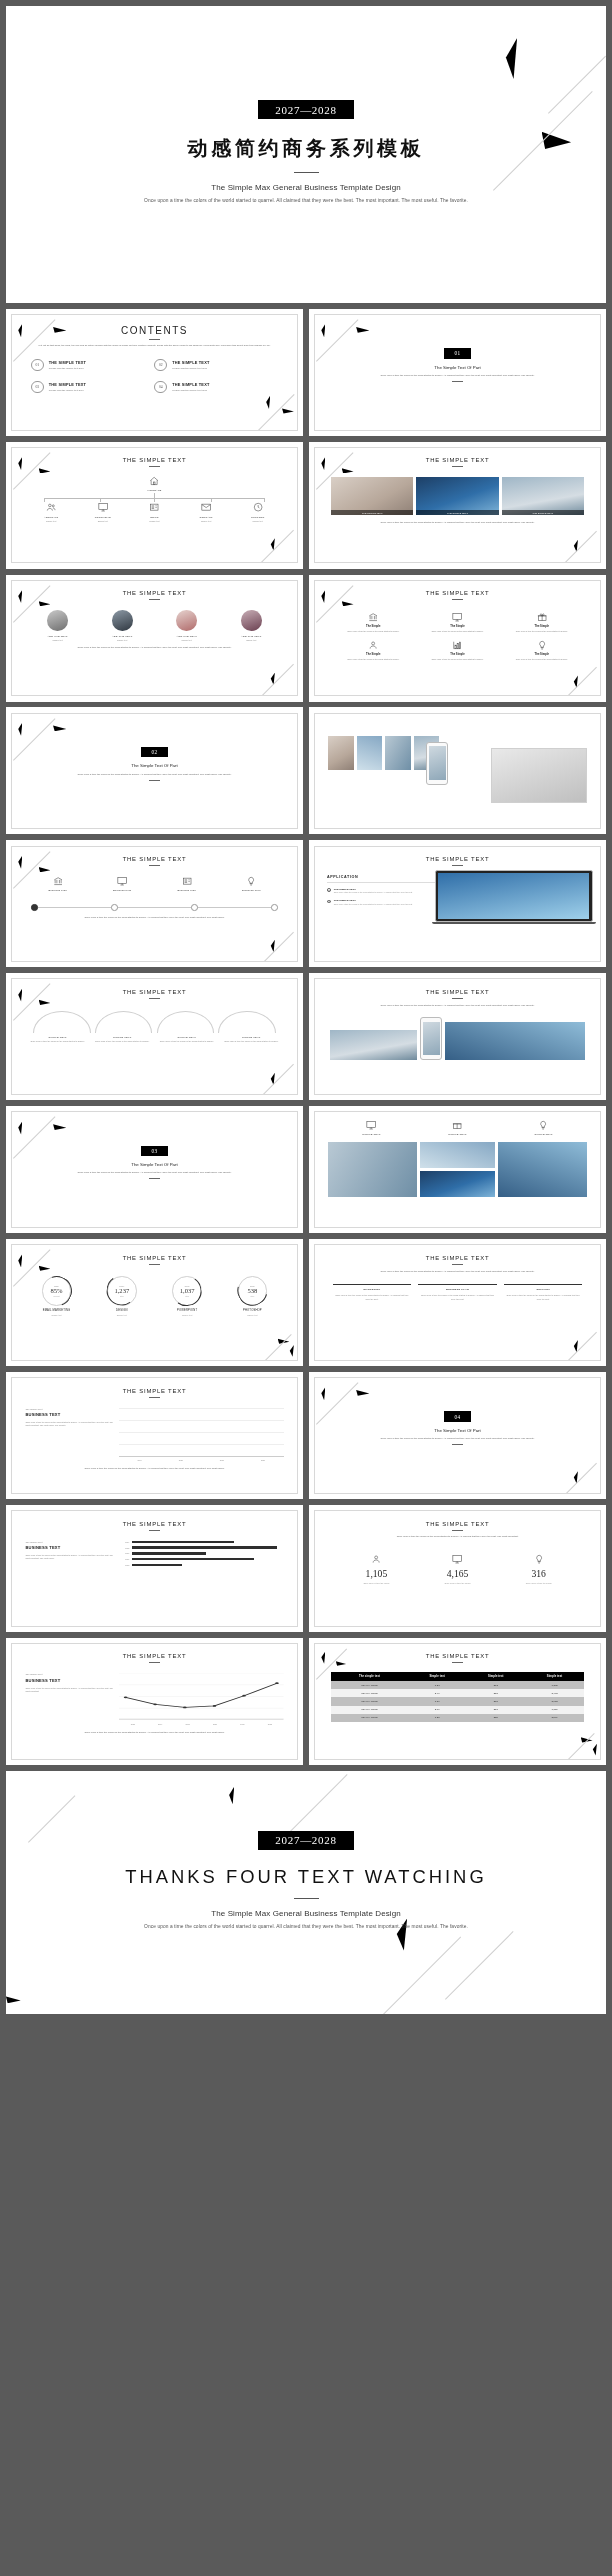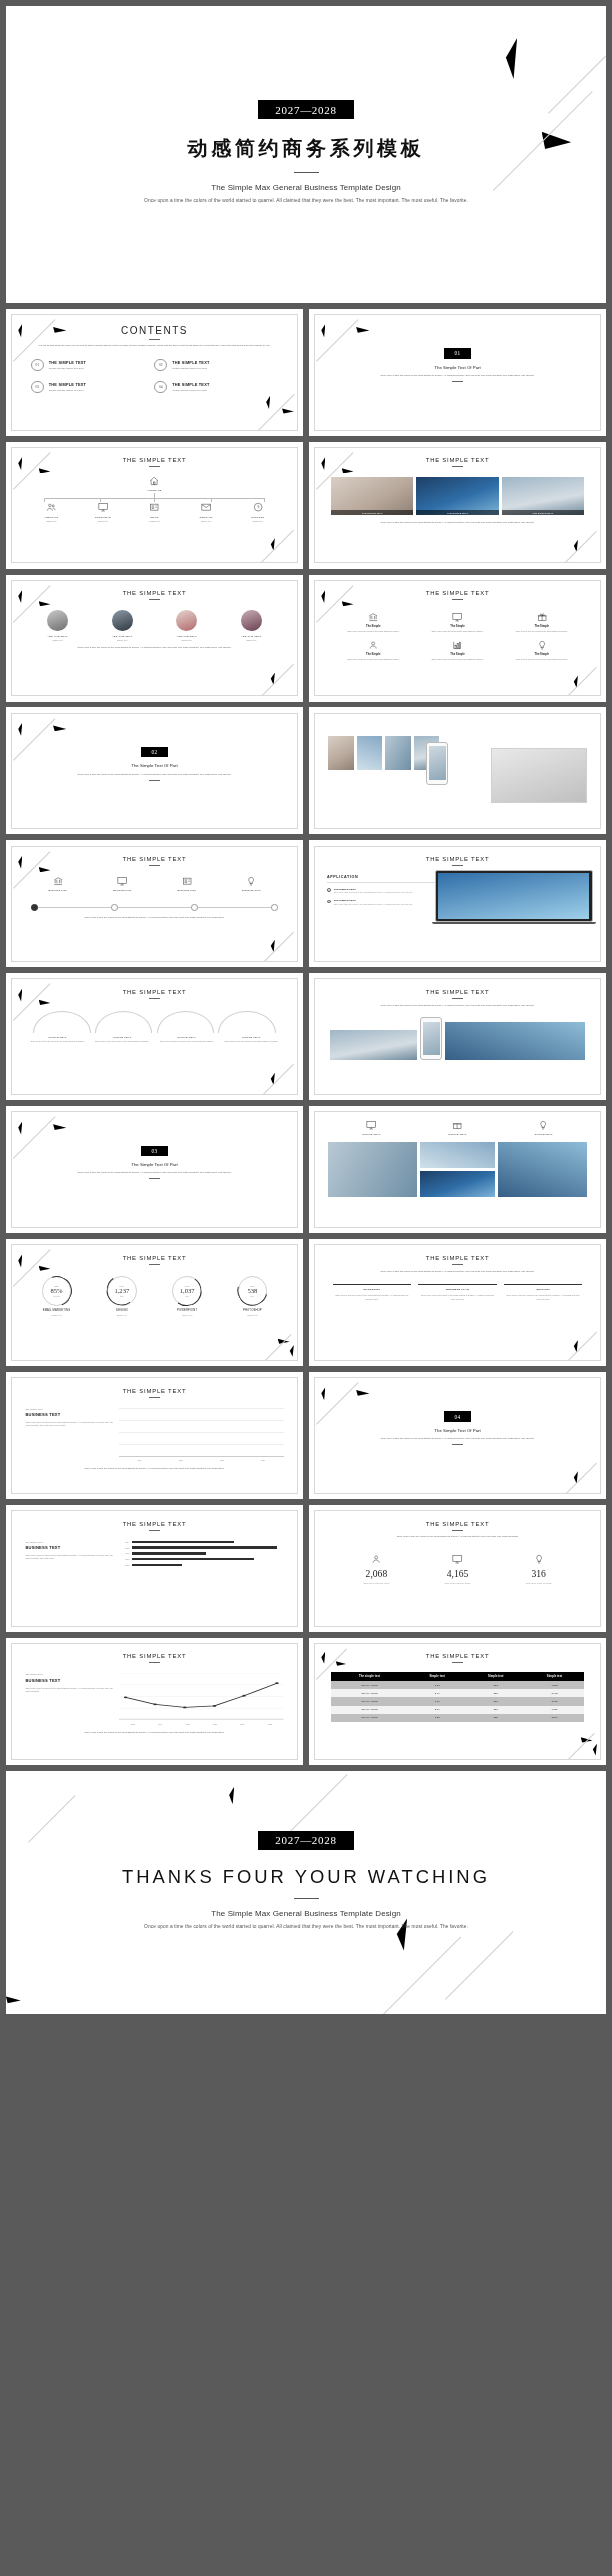--- a/index.html
+++ b/index.html
@@ -969,21 +969,21 @@
         <div class="s-rule"></div>
         <div class="s-lead">Once upon a time the colors of the world started to quarrel. All claimed that they were the best. The most important.</div>
         <div class="nums">
           <div class="num-cell">
             <div class="ico">
                 <svg viewBox="0 0 24 24" fill="none" stroke="#444" stroke-width="1.3">
                   <circle cx="12" cy="8" r="3.4"></circle>
                   <path d="M5 20c0-4 3.5-6 7-6s7 2 7 6"></path>
                 </svg>
               </div>
-            <div class="num-v">2,068</div>
+            <div class="num-v">1,105</div>
             <div class="num-d">Once upon a time the colors</div>
           </div>
           <div class="num-cell">
             <div class="ico">
                 <svg viewBox="0 0 24 24" fill="none" stroke="#444" stroke-width="1.3">
                   <rect x="2" y="4" width="20" height="13"></rect>
                   <path d="M8 21h8M12 17v4"></path>
                 </svg>
               </div>
             <div class="num-v">4,165</div>
@@ -1107,21 +1107,21 @@
       <div class="tri-a" style="left:221px;top:16px;width:7.4px;height:17.7px;"></div>
       <div class="diag" style="left:22px;top:71px;width:66px;"></div>
       <div class="diag" style="left:273px;top:71px;width:96px;"></div>
       <div class="tri-a" style="right:199px;bottom:63px;width:14.8px;height:32px;"></div>
       <div class="diag" style="right:111px;bottom:-7.4px;width:118px;"></div>
       <div class="diag" style="right:65px;bottom:13.3px;width:96px;"></div>
       <div class="tri-b" style="left:0px;bottom:10.3px;width:14.8px;height:8.9px;"></div>
 
       <div class="cover-wrap" style="top:60px;">
         <div class="year-badge">2027—2028</div>
-        <div class="closing-title">THANKS FOUR YOUR WATCHING</div>
+        <div class="closing-title">THANKS FOUR TEXT WATCHING</div>
         <div class="rule"></div>
         <div class="cover-sub">The Simple Max General Business Template Design</div>
         <div class="cover-body">Once upon a time the colors of the world started to quarrel. All claimed that they were the best. The most important. The most useful. The favorite.</div>
       </div>
     </div>
   </div>
 
 </div>
 
 

